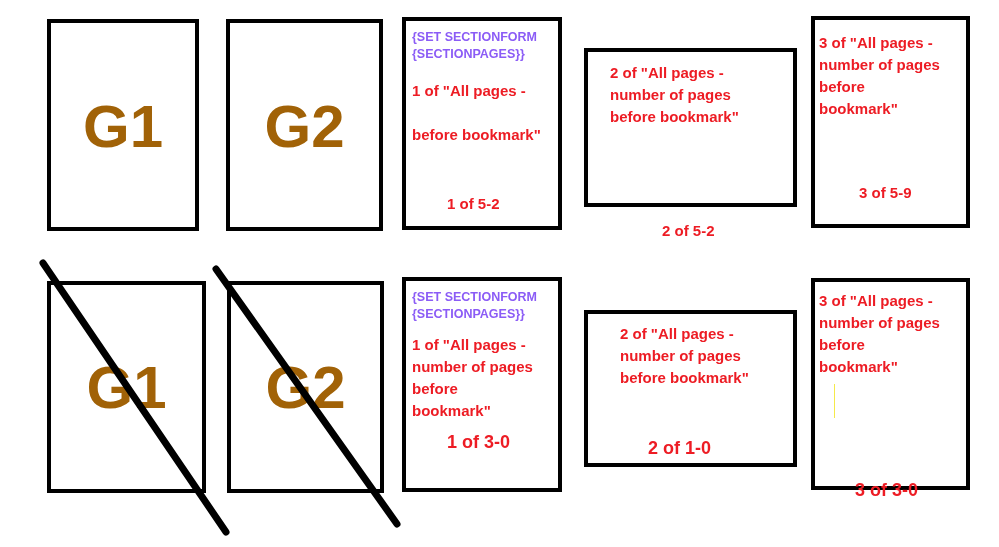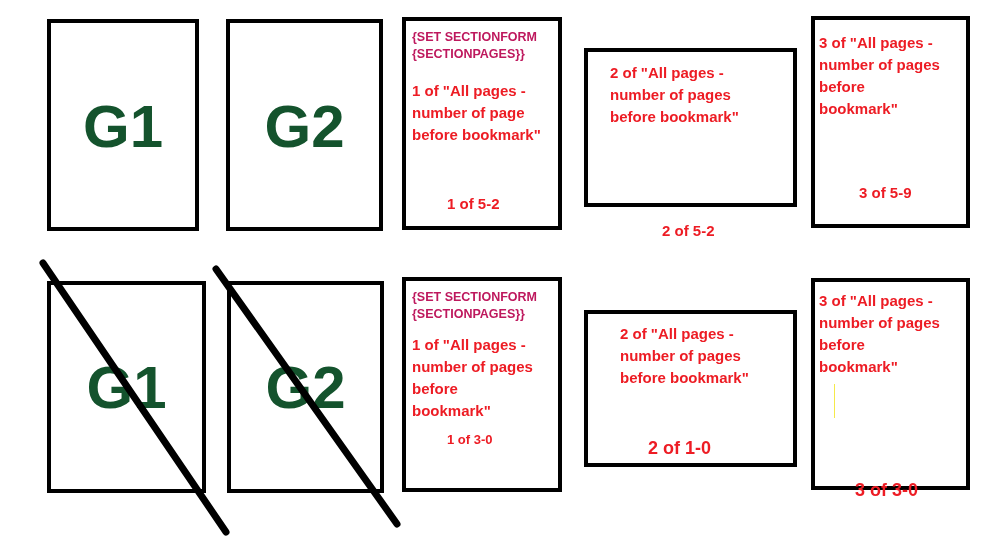--- a/index.html
+++ b/index.html
@@ -1,40 +1,39 @@
 <!DOCTYPE html>
 <html><head>
   <meta charset="utf-8">
   <style>
     html, body { margin: 0; padding: 0; background: #ffffff; }
     body { width: 999px; height: 547px; position: relative; overflow: hidden; font-family: "Liberation Sans", sans-serif; }
     .page { position: absolute; box-sizing: border-box; border: 4px solid #000; background: #fff; }
-    .glabel { position: absolute; left: 0; right: 0; text-align: center; color: #14532d; font-weight: bold; font-size: 60px; line-height: 60px; font-family: "Liberation Sans", sans-serif; }
-    .green { color: #be185d; font-weight: bold; font-size: 12.5px; line-height: 17px; position: absolute; white-space: nowrap; }
+    .glabel { position: absolute; left: 0; right: 0; text-align: center; color: #a16207; font-weight: bold; font-size: 60px; line-height: 60px; font-family: "Liberation Sans", sans-serif; }
+    .green { color: #8b5cf6; font-weight: bold; font-size: 12.5px; line-height: 17px; position: absolute; white-space: nowrap; }
     .red { color: #ed1c24; font-weight: bold; font-size: 15px; line-height: 22px; position: absolute; white-space: nowrap; }
     .foot { color: #ed1c24; font-weight: bold; position: absolute; white-space: nowrap; }
     svg.strikes { position: absolute; left: 0; top: 0; pointer-events: none; }
     .cursor-mark { position: absolute; width: 1px; background: #f5e94a; }
   </style>
 </head>
 <body>
 
 <div class="page" style="left:47px; top:19px; width:152px; height:212px;">
   <div class="glabel" style="top:74px;">G1</div>
 </div>
 
 <div class="page" style="left:226px; top:19px; width:157px; height:212px;">
   <div class="glabel" style="top:74px;">G2</div>
 </div>
 
 <div class="page" style="left:402px; top:17px; width:160px; height:213px;">
   <div class="green" style="left:6px; top:8px;">{SET SECTIONFORM</div>
   <div class="green" style="left:6px; top:25px;">{SECTIONPAGES}}</div>
   <div class="red" style="left:6px; top:59px;">1 of "All pages -</div>
-  <div class="red" style="left:6px; top:81px;">number of page</div>
   <div class="red" style="left:6px; top:103px;">before bookmark"</div>
   <div class="foot" style="left:41px; top:174px; font-size:15px;text-align:right;">1 of 5-2</div>
 </div>
 
 <div class="page" style="left:584px; top:48px; width:213px; height:159px;">
   <div class="red" style="left:22px; top:10px;">2 of "All pages -</div>
   <div class="red" style="left:22px; top:32px;">number of pages</div>
   <div class="red" style="left:22px; top:54px;">before bookmark"</div>
   <div class="foot" style="left:74px; top:126px; font-size:15px;margin-top:44px;">2 of 5-2</div>
 </div>
@@ -55,21 +54,21 @@
   <div class="glabel" style="top:73px;">G2</div>
 </div>
 
 <div class="page" style="left:402px; top:277px; width:160px; height:215px;">
   <div class="green" style="left:6px; top:8px;">{SET SECTIONFORM</div>
   <div class="green" style="left:6px; top:25px;">{SECTIONPAGES}}</div>
   <div class="red" style="left:6px; top:53px;">1 of "All pages -</div>
   <div class="red" style="left:6px; top:75px;">number of pages</div>
   <div class="red" style="left:6px; top:97px;">before</div>
   <div class="red" style="left:6px; top:119px;">bookmark"</div>
-  <div class="foot" style="left:41px; top:151px; font-size:13px;">1 of 3-0</div>
+  <div class="foot" style="left:41px; top:151px; font-size:18px;">1 of 3-0</div>
 </div>
 
 <div class="page" style="left:584px; top:310px; width:213px; height:157px;">
   <div class="red" style="left:32px; top:9px;">2 of "All pages -</div>
   <div class="red" style="left:32px; top:31px;">number of pages</div>
   <div class="red" style="left:32px; top:53px;">before bookmark"</div>
   <div class="foot" style="left:60px; top:124px; font-size:18px;">2 of 1-0</div>
 </div>
 
 <div class="page" style="left:811px; top:278px; width:159px; height:212px;">

